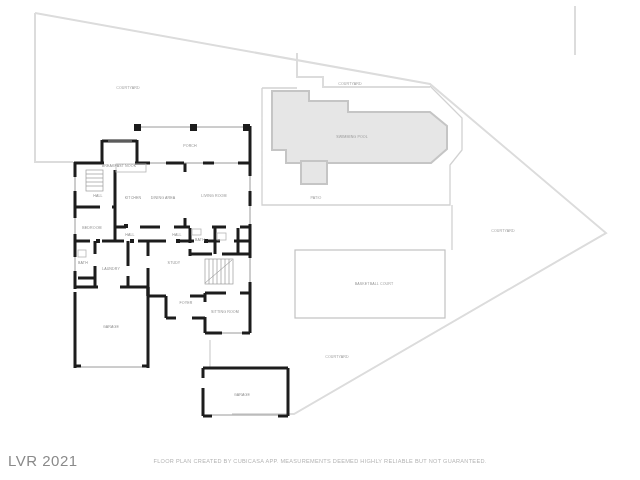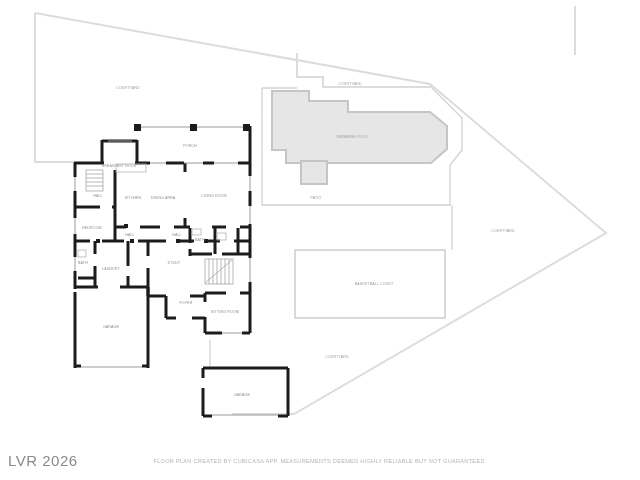--- a/index.html
+++ b/index.html
@@ -130,14 +130,14 @@
     <text class="room-label" x="242" y="396">GARAGE</text>
     <text class="outdoor-label" x="352" y="138">SWIMMING POOL</text>
     <text class="outdoor-label" x="316" y="199">PATIO</text>
     <text class="outdoor-label" x="350" y="85">COURTYARD</text>
     <text class="outdoor-label" x="503" y="232">COURTYARD</text>
     <text class="outdoor-label" x="337" y="358">COURTYARD</text>
     <text class="outdoor-label" x="374" y="285">BASKETBALL COURT</text>
   </g>
 </svg>
 
-<div class="watermark">LVR 2026</div>
+<div class="watermark">LVR 2021</div>
 <div class="disclaimer">FLOOR PLAN CREATED BY CUBICASA APP. MEASUREMENTS DEEMED HIGHLY RELIABLE BUT NOT GUARANTEED.</div>
 
 </body></html>

